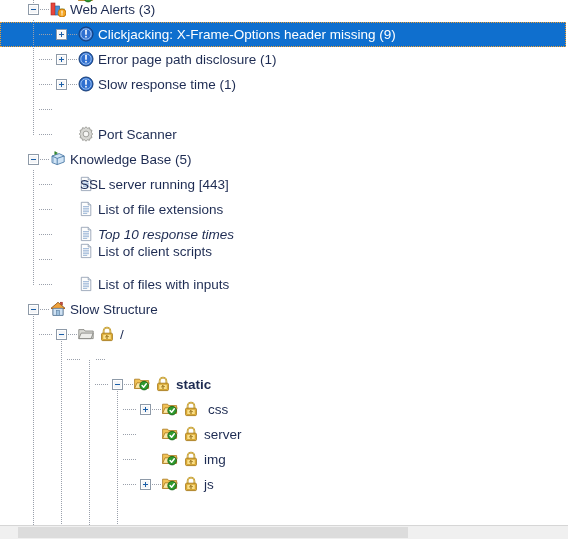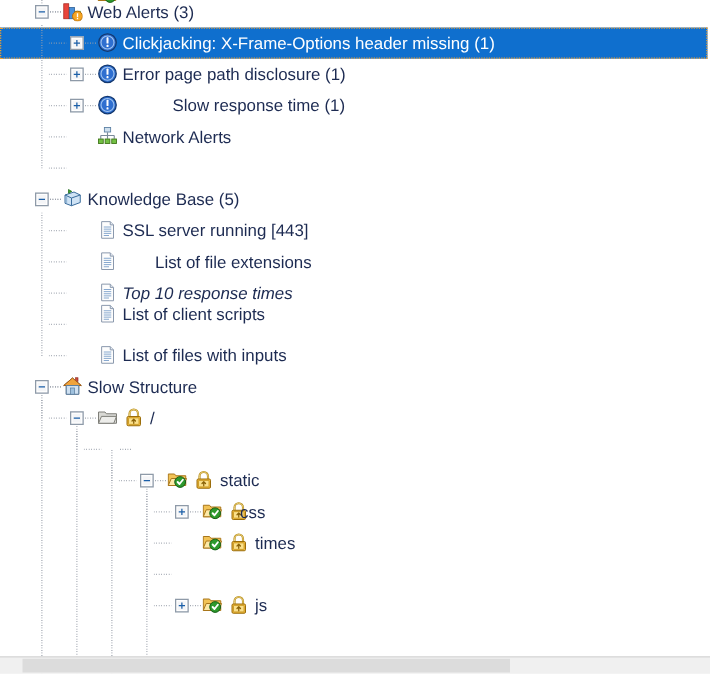--- a/index.html
+++ b/index.html
@@ -98,21 +98,21 @@
       <div class="exp plus" style="left: 56px;"></div>
       <div class="ico" style="left: 78px;">
     <svg viewBox="0 0 16 16">
       <circle cx="8" cy="8" r="7" fill="#2f6fd0" stroke="#13386f" stroke-width="1"></circle>
       <circle cx="8" cy="8" r="5.2" fill="none" stroke="#9fc3ef" stroke-width="0.9"></circle>
       <rect x="7.2" y="3.8" width="1.6" height="5" rx="0.5" fill="#ffffff"></rect>
       <rect x="7.2" y="9.8" width="1.6" height="1.8" rx="0.5" fill="#ffffff"></rect>
     </svg>
       </div>
       <div class="cellwrap" style="left: 98px;">
-        <span class="lbl">Clickjacking: X-Frame-Options header missing (1)</span>
+        <span class="lbl">Clickjacking: X-Frame-Options header missing (9)</span>
       </div>
     </div>
     <div class="hline" style="left: 39px; top: 59px; width: 14px;"></div>
     <div class="hline" style="left: 68px; top: 59px; width: 9px;"></div>
     <div class="row" style="top: 47px;">
       <div class="rowbg" style="left: 0px; width: 566px;"></div>
       <div class="exp plus" style="left: 56px;"></div>
       <div class="ico" style="left: 78px;">
     <svg viewBox="0 0 16 16">
       <circle cx="8" cy="8" r="7" fill="#2f6fd0" stroke="#13386f" stroke-width="1"></circle>
@@ -131,41 +131,40 @@
       <div class="rowbg" style="left: 0px; width: 566px;"></div>
       <div class="exp plus" style="left: 56px;"></div>
       <div class="ico" style="left: 78px;">
     <svg viewBox="0 0 16 16">
       <circle cx="8" cy="8" r="7" fill="#2f6fd0" stroke="#13386f" stroke-width="1"></circle>
       <circle cx="8" cy="8" r="5.2" fill="none" stroke="#9fc3ef" stroke-width="0.9"></circle>
       <rect x="7.2" y="3.8" width="1.6" height="5" rx="0.5" fill="#ffffff"></rect>
       <rect x="7.2" y="9.8" width="1.6" height="1.8" rx="0.5" fill="#ffffff"></rect>
     </svg>
       </div>
-      <div class="cellwrap" style="left: 98px; margin-left: 40px;">
+      <div class="cellwrap" style="left: 98px;">
         <span class="lbl">Slow response time (1)</span>
       </div>
     </div>
     <div class="hline" style="left: 39px; top: 109px; width: 14px;"></div>
-    <div class="row" style="top: 97px;">
-      <div class="rowbg" style="left: 0px; width: 566px;"></div>
-      <div class="ico" style="left: 78px;">
-    <svg viewBox="0 0 16 16">
-      <rect x="5.5" y="1" width="5" height="3.6" fill="#cfe0ee" stroke="#5a7fa3" stroke-width="0.7"></rect>
-      <path d="M8 4.8 L8 7.4 M2.6 7.4 L13.4 7.4 M2.6 7.4 L2.6 10 M8 7.4 L8 10 M13.4 7.4 L13.4 10" stroke="#7a8a99" stroke-width="0.9" fill="none"></path>
-      <rect x="0.8" y="10.2" width="3.8" height="3.6" fill="#72c043" stroke="#3d7416" stroke-width="0.7"></rect>
-      <rect x="6.1" y="10.2" width="3.8" height="3.6" fill="#72c043" stroke="#3d7416" stroke-width="0.7"></rect>
-      <rect x="11.4" y="10.2" width="3.8" height="3.6" fill="#72c043" stroke="#3d7416" stroke-width="0.7"></rect>
-    </svg>
-      </div>
-      <div class="cellwrap" style="left: 98px;">
-        <span class="lbl">Network Alerts</span>
-      </div>
-    </div>
     <div class="hline" style="left: 39px; top: 134px; width: 14px;"></div>
+    <div class="row" style="top: 122px;">
+      <div class="rowbg" style="left: 0px; width: 566px;"></div>
+      <div class="ico" style="left: 78px;">
+    <svg viewBox="0 0 16 16">
+      <path d="M8 0.8 L9.5 2.2 L11.5 1.7 L12 3.7 L14 4.4 L13.3 6.3 L14.6 8 L13.3 9.7
+               L14 11.6 L12 12.3 L11.5 14.3 L9.5 13.8 L8 15.2 L6.5 13.8 L4.5 14.3
+               L4 12.3 L2 11.6 L2.7 9.7 L1.4 8 L2.7 6.3 L2 4.4 L4 3.7 L4.5 1.7 L6.5 2.2 Z" fill="#d8d8d4" stroke="#8d8d88" stroke-width="0.8" stroke-linejoin="round"></path>
+      <circle cx="8" cy="8" r="2.9" fill="#f6f6f4" stroke="#8d8d88" stroke-width="0.8"></circle>
+    </svg>
+      </div>
+      <div class="cellwrap" style="left: 98px;">
+        <span class="lbl">Port Scanner</span>
+      </div>
+    </div>
     <div class="hline" style="left: 40px; top: 159px; width: 9px;"></div>
     <div class="hline" style="left: 40px; top: 159px; width: 9px;"></div>
     <div class="row" style="top: 147px;">
       <div class="rowbg" style="left: 0px; width: 566px;"></div>
       <div class="exp" style="left: 28px;"></div>
       <div class="ico" style="left: 50px;">
     <svg viewBox="0 0 16 16">
       <path d="M2 11.6 L2 5 L9.2 2.6 L14.2 5 L14.2 11 L7.2 13.6 Z" fill="#cfe3f5" stroke="#3a6c9c" stroke-width="0.8" stroke-linejoin="round"></path>
       <path d="M2 5 L7.2 7.4 L7.2 13.6" fill="none" stroke="#3a6c9c" stroke-width="0.8"></path>
       <path d="M7.2 7.4 L14.2 5" fill="none" stroke="#3a6c9c" stroke-width="0.8"></path>
@@ -186,41 +185,41 @@
       <path d="M10.2 1.3 L10.2 3.9 L12.8 3.9" fill="#e4eaf2" stroke="#8b99ad" stroke-width="0.8"></path>
       <g stroke="#7fa2cc" stroke-width="0.75">
         <path d="M5 5.6 H11"></path>
             <path d="M5 7.3 H11"></path>
             <path d="M5 9 H11"></path>
         <path d="M5 10.7 H11"></path>
             <path d="M5 12.4 H9.2"></path>
       </g>
     </svg>
       </div>
-      <div class="cellwrap" style="left: 98px; text-align: right;">
+      <div class="cellwrap" style="left: 80px; text-align: right;">
         <span class="lbl">SSL server running [443]</span>
       </div>
     </div>
     <div class="hline" style="left: 39px; top: 209px; width: 14px;"></div>
     <div class="row" style="top: 197px;">
       <div class="rowbg" style="left: 0px; width: 566px;"></div>
       <div class="ico" style="left: 78px;">
     <svg viewBox="0 0 16 16">
       <path d="M3.3 1.3 L10.2 1.3 L12.8 3.9 L12.8 14.6 L3.3 14.6 Z" fill="#fdfdfd" stroke="#8b99ad" stroke-width="0.8" stroke-linejoin="round"></path>
       <path d="M10.2 1.3 L10.2 3.9 L12.8 3.9" fill="#e4eaf2" stroke="#8b99ad" stroke-width="0.8"></path>
       <g stroke="#7fa2cc" stroke-width="0.75">
         <path d="M5 5.6 H11"></path>
             <path d="M5 7.3 H11"></path>
             <path d="M5 9 H11"></path>
         <path d="M5 10.7 H11"></path>
             <path d="M5 12.4 H9.2"></path>
       </g>
     </svg>
       </div>
-      <div class="cellwrap" style="left: 98px; margin-left: 26px;">
+      <div class="cellwrap" style="left: 98px;">
         <span class="lbl">List of file extensions</span>
       </div>
     </div>
     <div class="hline" style="left: 39px; top: 234px; width: 14px;"></div>
     <div class="row" style="top: 222px;">
       <div class="rowbg" style="left: 0px; width: 566px;"></div>
       <div class="ico" style="left: 78px;">
     <svg viewBox="0 0 16 16">
       <path d="M3.3 1.3 L10.2 1.3 L12.8 3.9 L12.8 14.6 L3.3 14.6 Z" fill="#fdfdfd" stroke="#8b99ad" stroke-width="0.8" stroke-linejoin="round"></path>
       <path d="M10.2 1.3 L10.2 3.9 L12.8 3.9" fill="#e4eaf2" stroke="#8b99ad" stroke-width="0.8"></path>
@@ -336,21 +335,21 @@
       </div>
       <div class="ico2" style="left: 155px;">
     <svg viewBox="0 0 16 16">
       <path d="M4.6 7.4 L4.6 5 A3.4 3.4 0 0 1 11.4 5 L11.4 7.4" fill="none" stroke="#b58a16" stroke-width="1.7"></path>
       <path d="M4.6 7.4 L4.6 5 A3.4 3.4 0 0 1 11.4 5 L11.4 7.4" fill="none" stroke="#f0d98a" stroke-width="0.7"></path>
       <rect x="2.6" y="7.2" width="10.8" height="7.4" rx="1" fill="#f0b93a" stroke="#9a6d0c" stroke-width="0.8"></rect>
       <rect x="3.8" y="8.3" width="8.4" height="5.2" rx="0.6" fill="#fbe08a" stroke="#c08f18" stroke-width="0.6"></rect>
       <path d="M8 12.6 L8 10.3 M6.6 10.8 L8 9.4 L9.4 10.8" fill="none" stroke="#8a6208" stroke-width="1" stroke-linecap="round" stroke-linejoin="round"></path>
     </svg>
       </div>
-      <div class="cellwrap" style="left: 176px;">
+      <div class="cellwrap" style="left: 176px; font-weight: bold;">
         <span class="lbl">static</span>
       </div>
     </div>
     <div class="hline" style="left: 123px; top: 409px; width: 14px;"></div>
     <div class="hline" style="left: 152px; top: 409px; width: 9px;"></div>
     <div class="row" style="top: 397px;">
       <div class="rowbg" style="left: 0px; width: 566px;"></div>
       <div class="exp plus" style="left: 140px;"></div>
       <div class="ico" style="left: 162px;">
     <svg viewBox="0 0 16 16">
@@ -362,21 +361,21 @@
       </div>
       <div class="ico2" style="left: 183px;">
     <svg viewBox="0 0 16 16">
       <path d="M4.6 7.4 L4.6 5 A3.4 3.4 0 0 1 11.4 5 L11.4 7.4" fill="none" stroke="#b58a16" stroke-width="1.7"></path>
       <path d="M4.6 7.4 L4.6 5 A3.4 3.4 0 0 1 11.4 5 L11.4 7.4" fill="none" stroke="#f0d98a" stroke-width="0.7"></path>
       <rect x="2.6" y="7.2" width="10.8" height="7.4" rx="1" fill="#f0b93a" stroke="#9a6d0c" stroke-width="0.8"></rect>
       <rect x="3.8" y="8.3" width="8.4" height="5.2" rx="0.6" fill="#fbe08a" stroke="#c08f18" stroke-width="0.6"></rect>
       <path d="M8 12.6 L8 10.3 M6.6 10.8 L8 9.4 L9.4 10.8" fill="none" stroke="#8a6208" stroke-width="1" stroke-linecap="round" stroke-linejoin="round"></path>
     </svg>
       </div>
-      <div class="cellwrap" style="left: 192px;">
+      <div class="cellwrap" style="left: 208px;">
         <span class="lbl">css</span>
       </div>
     </div>
     <div class="hline" style="left: 123px; top: 434px; width: 14px;"></div>
     <div class="row" style="top: 422px;">
       <div class="rowbg" style="left: 0px; width: 566px;"></div>
       <div class="ico" style="left: 162px;">
     <svg viewBox="0 0 16 16">
       <path d="M0.6 3.2 L5.6 3.2 L6.7 4.6 L14.6 4.6 L14.6 12.4 L0.6 12.4 Z" fill="#f2c356" stroke="#a8761a" stroke-width="0.8" stroke-linejoin="round"></path>
       <path d="M0.6 12.4 L3 6.8 L15.2 6.8 L12.8 12.4 Z" fill="#fde9a8" stroke="#a8761a" stroke-width="0.8" stroke-linejoin="round"></path>
@@ -387,24 +386,47 @@
       <div class="ico2" style="left: 183px;">
     <svg viewBox="0 0 16 16">
       <path d="M4.6 7.4 L4.6 5 A3.4 3.4 0 0 1 11.4 5 L11.4 7.4" fill="none" stroke="#b58a16" stroke-width="1.7"></path>
       <path d="M4.6 7.4 L4.6 5 A3.4 3.4 0 0 1 11.4 5 L11.4 7.4" fill="none" stroke="#f0d98a" stroke-width="0.7"></path>
       <rect x="2.6" y="7.2" width="10.8" height="7.4" rx="1" fill="#f0b93a" stroke="#9a6d0c" stroke-width="0.8"></rect>
       <rect x="3.8" y="8.3" width="8.4" height="5.2" rx="0.6" fill="#fbe08a" stroke="#c08f18" stroke-width="0.6"></rect>
       <path d="M8 12.6 L8 10.3 M6.6 10.8 L8 9.4 L9.4 10.8" fill="none" stroke="#8a6208" stroke-width="1" stroke-linecap="round" stroke-linejoin="round"></path>
     </svg>
       </div>
       <div class="cellwrap" style="left: 204px;">
-        <span class="lbl">times</span>
+        <span class="lbl">server</span>
       </div>
     </div>
     <div class="hline" style="left: 123px; top: 459px; width: 14px;"></div>
+    <div class="row" style="top: 447px;">
+      <div class="rowbg" style="left: 0px; width: 566px;"></div>
+      <div class="ico" style="left: 162px;">
+    <svg viewBox="0 0 16 16">
+      <path d="M0.6 3.2 L5.6 3.2 L6.7 4.6 L14.6 4.6 L14.6 12.4 L0.6 12.4 Z" fill="#f2c356" stroke="#a8761a" stroke-width="0.8" stroke-linejoin="round"></path>
+      <path d="M0.6 12.4 L3 6.8 L15.2 6.8 L12.8 12.4 Z" fill="#fde9a8" stroke="#a8761a" stroke-width="0.8" stroke-linejoin="round"></path>
+      <circle cx="10.1" cy="9.6" r="4.3" fill="#2e9a2e" stroke="#145d14" stroke-width="0.8"></circle>
+      <path d="M8.1 9.6 L9.6 11.2 L12.3 7.8" fill="none" stroke="#ffffff" stroke-width="1.5" stroke-linecap="round" stroke-linejoin="round"></path>
+    </svg>
+      </div>
+      <div class="ico2" style="left: 183px;">
+    <svg viewBox="0 0 16 16">
+      <path d="M4.6 7.4 L4.6 5 A3.4 3.4 0 0 1 11.4 5 L11.4 7.4" fill="none" stroke="#b58a16" stroke-width="1.7"></path>
+      <path d="M4.6 7.4 L4.6 5 A3.4 3.4 0 0 1 11.4 5 L11.4 7.4" fill="none" stroke="#f0d98a" stroke-width="0.7"></path>
+      <rect x="2.6" y="7.2" width="10.8" height="7.4" rx="1" fill="#f0b93a" stroke="#9a6d0c" stroke-width="0.8"></rect>
+      <rect x="3.8" y="8.3" width="8.4" height="5.2" rx="0.6" fill="#fbe08a" stroke="#c08f18" stroke-width="0.6"></rect>
+      <path d="M8 12.6 L8 10.3 M6.6 10.8 L8 9.4 L9.4 10.8" fill="none" stroke="#8a6208" stroke-width="1" stroke-linecap="round" stroke-linejoin="round"></path>
+    </svg>
+      </div>
+      <div class="cellwrap" style="left: 204px;">
+        <span class="lbl">img</span>
+      </div>
+    </div>
     <div class="hline" style="left: 123px; top: 484px; width: 14px;"></div>
     <div class="hline" style="left: 152px; top: 484px; width: 9px;"></div>
     <div class="row" style="top: 472px;">
       <div class="rowbg" style="left: 0px; width: 566px;"></div>
       <div class="exp plus" style="left: 140px;"></div>
       <div class="ico" style="left: 162px;">
     <svg viewBox="0 0 16 16">
       <path d="M0.6 3.2 L5.6 3.2 L6.7 4.6 L14.6 4.6 L14.6 12.4 L0.6 12.4 Z" fill="#f2c356" stroke="#a8761a" stroke-width="0.8" stroke-linejoin="round"></path>
       <path d="M0.6 12.4 L3 6.8 L15.2 6.8 L12.8 12.4 Z" fill="#fde9a8" stroke="#a8761a" stroke-width="0.8" stroke-linejoin="round"></path>
       <circle cx="10.1" cy="9.6" r="4.3" fill="#2e9a2e" stroke="#145d14" stroke-width="0.8"></circle>

